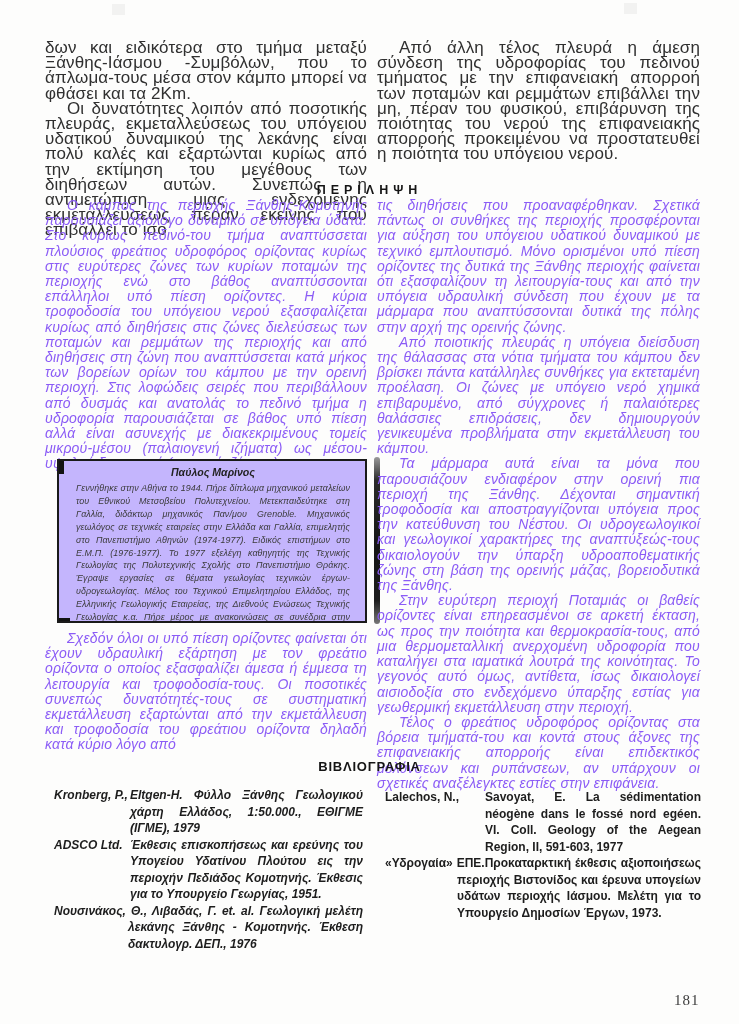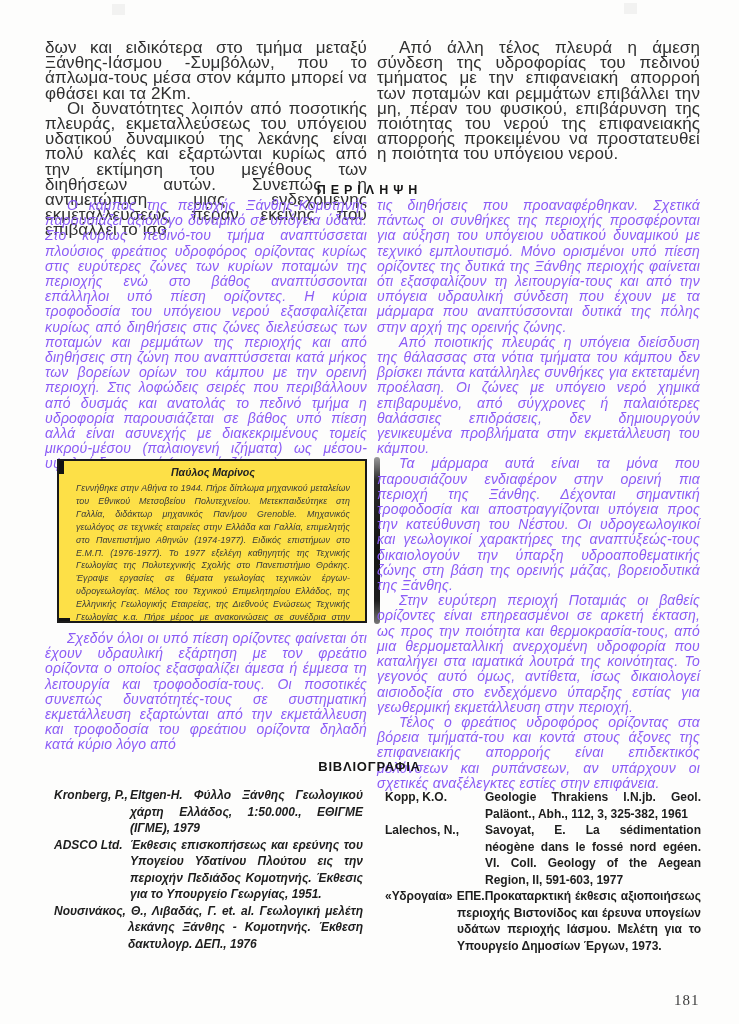--- a/index.html
+++ b/index.html
@@ -16,21 +16,21 @@
   .ind{text-indent:22px;}
   .h-center{
     position:absolute;left:0;width:739px;text-align:center;
     font-weight:bold;color:#151515;
   }
   .h-summary{top:183px;font-size:12.5px;letter-spacing:5px;}
   .h-bib{top:759px;font-size:13px;letter-spacing:.8px;}
   .bio-box{
     position:absolute;left:57px;top:459px;width:310px;height:164px;
     box-sizing:border-box;border:2px solid #1a1a1a;
-    padding:4px 15px 4px 17px;overflow:hidden;background:#fde047;
+    padding:4px 15px 4px 17px;overflow:hidden;background:#c4b5fd;
   }
   .bio-box::before{content:"";position:absolute;left:-1px;top:-2px;width:6px;height:15px;background:#121212;}
   .bio-box::after{content:"";position:absolute;left:-1px;bottom:-2px;width:12px;height:5px;background:#121212;}
   .bio-name{
     text-align:center;font-weight:bold;font-style:italic;
     font-size:10.6px;line-height:14px;color:#222;margin-bottom:3px;
   }
   .bio-text{
     font-size:8.9px;line-height:12.9px;font-style:italic;
     text-align:justify;color:#3a3a3a;letter-spacing:.1px;margin:0;
@@ -111,24 +111,20 @@
       <span class="auth">ADSCO Ltd.</span>
       <div class="txt">Έκθεσις επισκοπήσεως και ερεύνης του Υπογείου Υδατίνου Πλούτου εις την περιοχήν Πεδιάδος Κομοτηνής. Έκθεσις για το Υπουργείο Γεωργίας, 1951.</div>
     </div>
     <div class="bib-entry bib-runin">
       <span class="auth-inline auth-sp">Νουσινάκος, Θ.,</span><span>Λιβαδάς, Γ. et. al. Γεωλογική μελέτη λεκάνης Ξάνθης - Κομοτηνής. Έκθεση δακτυλογρ. ΔΕΠ., 1976</span>
     </div>
   </div>
 
   <div class="bib-col bibright" style="left:385px;top:789px;width:316px;">
     <div class="bib-entry">
-      <span class="auth">Kopp, K.O.</span>
-      <div class="txt">Geologie Thrakiens I.N.jb. Geol. Paläont., Abh., 112, 3, 325-382, 1961</div>
-    </div>
-    <div class="bib-entry">
       <span class="auth">Lalechos, N.,</span>
       <div class="txt">Savoyat, E. La sédimentation néogène dans le fossé nord egéen. VI. Coll. Geology of the Aegean Region, II, 591-603, 1977</div>
     </div>
     <div class="bib-entry bib-runin">
       <span class="auth-inline">«Υδρογαία» ΕΠΕ.</span><span>Προκαταρκτική έκθεσις αξιοποιήσεως περιοχής Βιστονίδος και έρευνα υπογείων υδάτων περιοχής Ιάσμου. Μελέτη για το Υπουργείο Δημοσίων Έργων, 1973.</span>
     </div>
   </div>
 
   <div class="page-number">181</div>
 

